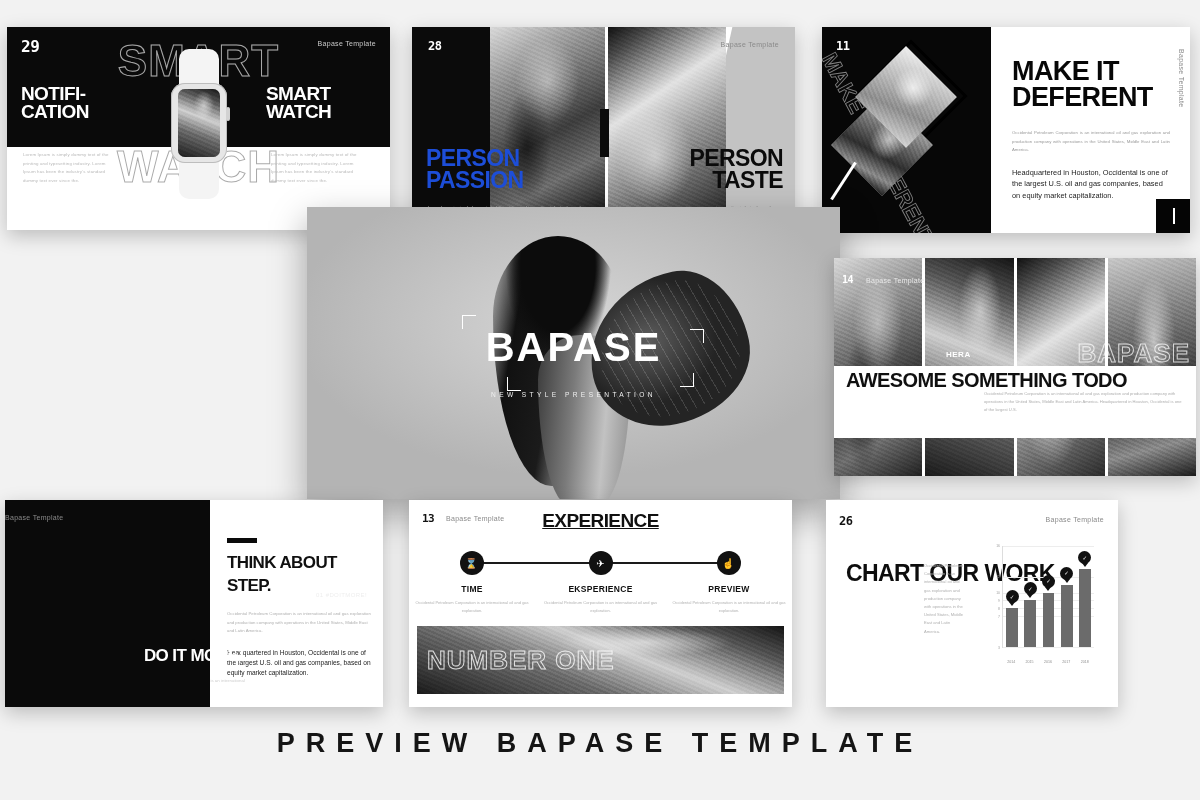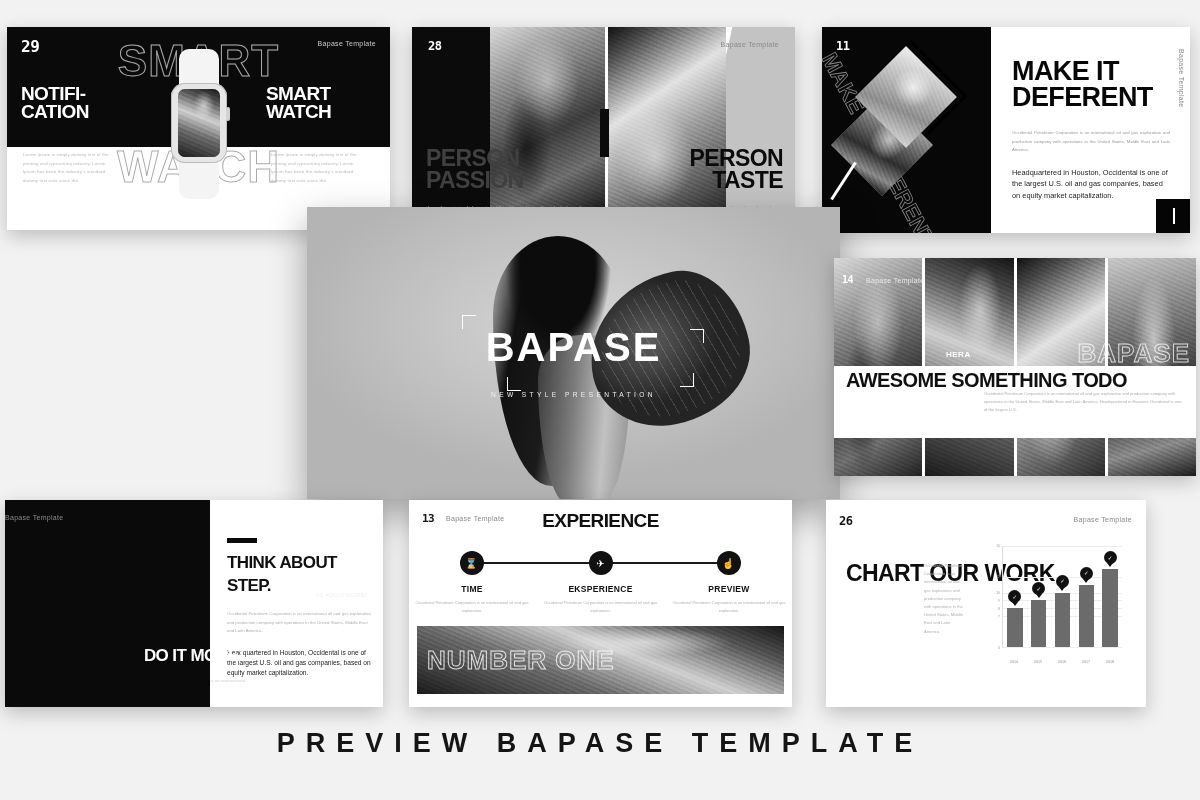--- a/index.html
+++ b/index.html
@@ -100,21 +100,21 @@
   
   #s22 { left: 412px; top: 27px; width: 383px; height: 203px; }
   #s22 .half-l { position:absolute; left:0; top:0; width:50%; height:100%; background:#0b0b0b; }
   #s22 .half-r { position:absolute; right:0; top:0; width:50%; height:100%; background:#fff; }
   #s22 .img-l { position:absolute; left:78px; top:0; width:115px; height:180px; }
   #s22 .img-r { position:absolute; left:196px; top:0; width:118px; height:185px; }
   #s22 .wedge { position:absolute; right:0; top:0; width:108px; height:100%; background:#c3c3c3;
                 clip-path: polygon(42% 0, 100% 0, 100% 100%, 0 100%); }
   #s22 .num { position:absolute; left:16px; top:12px; color:#fff; font-size:12px; }
   #s22 .tpl { position:absolute; right:16px; top:14px; }
-  #s22 .h-l { position:absolute; left:14px; bottom:38px; color:#404040; font-size:23px; width:125px; }
+  #s22 .h-l { position:absolute; left:14px; bottom:38px; color:#1d4ed8; font-size:23px; width:125px; }
   #s22 .h-r { position:absolute; right:12px; bottom:38px; color:#0b0b0b; font-size:23px; width:125px; text-align:right; }
   #s22 .p-l { position:absolute; left:16px; bottom:10px; width:165px; font-size:4.2px; line-height:1.9; color:#d5d5d5; }
   #s22 .p-r { position:absolute; right:14px; bottom:10px; width:165px; font-size:4.2px; line-height:1.9; color:#6e6e6e; text-align:right; }
   #s22 .blk { position:absolute; left:188px; top:82px; width:9px; height:48px; background:#0b0b0b; }
 
   
   #s11 { left: 822px; top: 27px; width: 368px; height: 206px; }
   #s11 .half-l { position:absolute; left:0; top:0; width:46%; height:100%; background:#070707; }
   #s11 .num { position:absolute; left:14px; top:12px; color:#fff; font-size:12px; }
   #s11 .side-tpl { position:absolute; right:5px; top:22px; writing-mode: vertical-rl; }
@@ -203,41 +203,41 @@
   #s05 .tpl { position:absolute; right:14px; top:14px; }
   #s05 .bar { position:absolute; left:222px; top:38px; width:30px; height:5px; background:#0a0a0a; }
   #s05 .h { position:absolute; left:222px; top:52px; font-size:17px; color:#101010; width:145px; line-height:1.35; }
   #s05 .p1 { position:absolute; left:222px; top:110px; width:145px; font-size:4.3px; line-height:2; color:#b0b0b0; }
   #s05 .p2 { position:absolute; left:222px; top:148px; width:145px; font-size:6.6px; line-height:1.5; color:#1c1c1c; }
 
   
   #s13 { left: 409px; top: 500px; width: 383px; height: 207px; }
   #s13 .num { position:absolute; left:13px; top:12px; font-size:11px; color:#111; }
   #s13 .tpl { position:absolute; left:37px; top:15px; }
-  #s13 .h { position:absolute; left:0; right:0; top:12px; text-align:center; font-size:19px; color:#101010; }
+  #s13 .h { position:absolute; left:0; right:0; top:12px; text-align:center; font-size:19px; color:#101010;text-decoration:underline; }
   #s13 .track { position:absolute; left:62px; right:62px; top:62px; height:1.5px; background:#1a1a1a; }
   #s13 .dot { position:absolute; top:51px; width:24px; height:24px; border-radius:50%; background:#111;
     display:flex; align-items:center; justify-content:center; color:#fff; font-size:10px; }
   #s13 .dot.a { left:51px; } #s13 .dot.b { left:50%; transform:translateX(-50%); } #s13 .dot.c { right:51px; }
   #s13 .step { position:absolute; top:84px; width:120px; text-align:center; }
   #s13 .step.a { left:3px; } #s13 .step.b { left:50%; transform:translateX(-50%); } #s13 .step.c { right:3px; }
   #s13 .step .lb { font-family:"Liberation Sans Narrow","Liberation Sans",sans-serif; font-weight:700;
     font-size:8.5px; letter-spacing:.3px; color:#101010; }
   #s13 .step .tx { margin-top:5px; font-size:4px; line-height:1.9; color:#b2b2b2; }
   #s13 .strip { position:absolute; left:8px; right:8px; top:126px; height:68px; display:flex; }
   #s13 .strip .blk { width:142px; background:#0a0a0a; display:flex; align-items:center; justify-content:center; }
   #s13 .strip .blk span { color:#fff; font-family:"Liberation Sans Narrow","Liberation Sans",sans-serif;
     font-weight:700; font-size:14px; line-height:1.1; text-align:center; }
   #s13 .strip .img { flex:1; position:relative; }
   #s13 .strip .gh { position:absolute; left:10px; top:50%; transform:translateY(-50%);
     font-family:"Liberation Sans Narrow","Liberation Sans",sans-serif; font-weight:700; font-size:26px;
     color:transparent; -webkit-text-stroke:1px rgba(255,255,255,.8); letter-spacing:1px; white-space:nowrap; }
 
   
-  #s26 { left: 826px; top: 500px; width: 320px; height: 207px; }
+  #s26 { left: 826px; top: 500px; width: 292px; height: 207px; }
   #s26 .num { position:absolute; left:13px; top:14px; font-size:12px; color:#111; }
   #s26 .tpl { position:absolute; right:14px; top:16px; }
   #s26 .h { position:absolute; left:20px; top:62px; font-size:23px; line-height:1.02; color:#0d0d0d; }
   #s26 .p { position:absolute; left:98px; top:62px; width:42px; font-size:4.1px; line-height:2; color:#b0b0b0; }
   #s26 .chart { position:absolute; left:158px; top:46px; right:24px; height:118px; }
   #s26 .plot { position:absolute; left:18px; right:0; top:0; bottom:16px; border-left:1px solid #ddd; border-bottom:1px solid #ddd; }
   #s26 .gl { position:absolute; left:0; right:0; height:1px; background:#ededed; }
   #s26 .yl { position:absolute; right:calc(100% + 3px); transform:translateY(-50%); font-size:3.4px; color:#9e9e9e; }
   #s26 .bars { position:absolute; inset:0; display:flex; align-items:flex-end; justify-content:space-around; }
   #s26 .bcol { width:13%; display:flex; flex-direction:column; align-items:center; height:100%; justify-content:flex-end; position:relative; }

